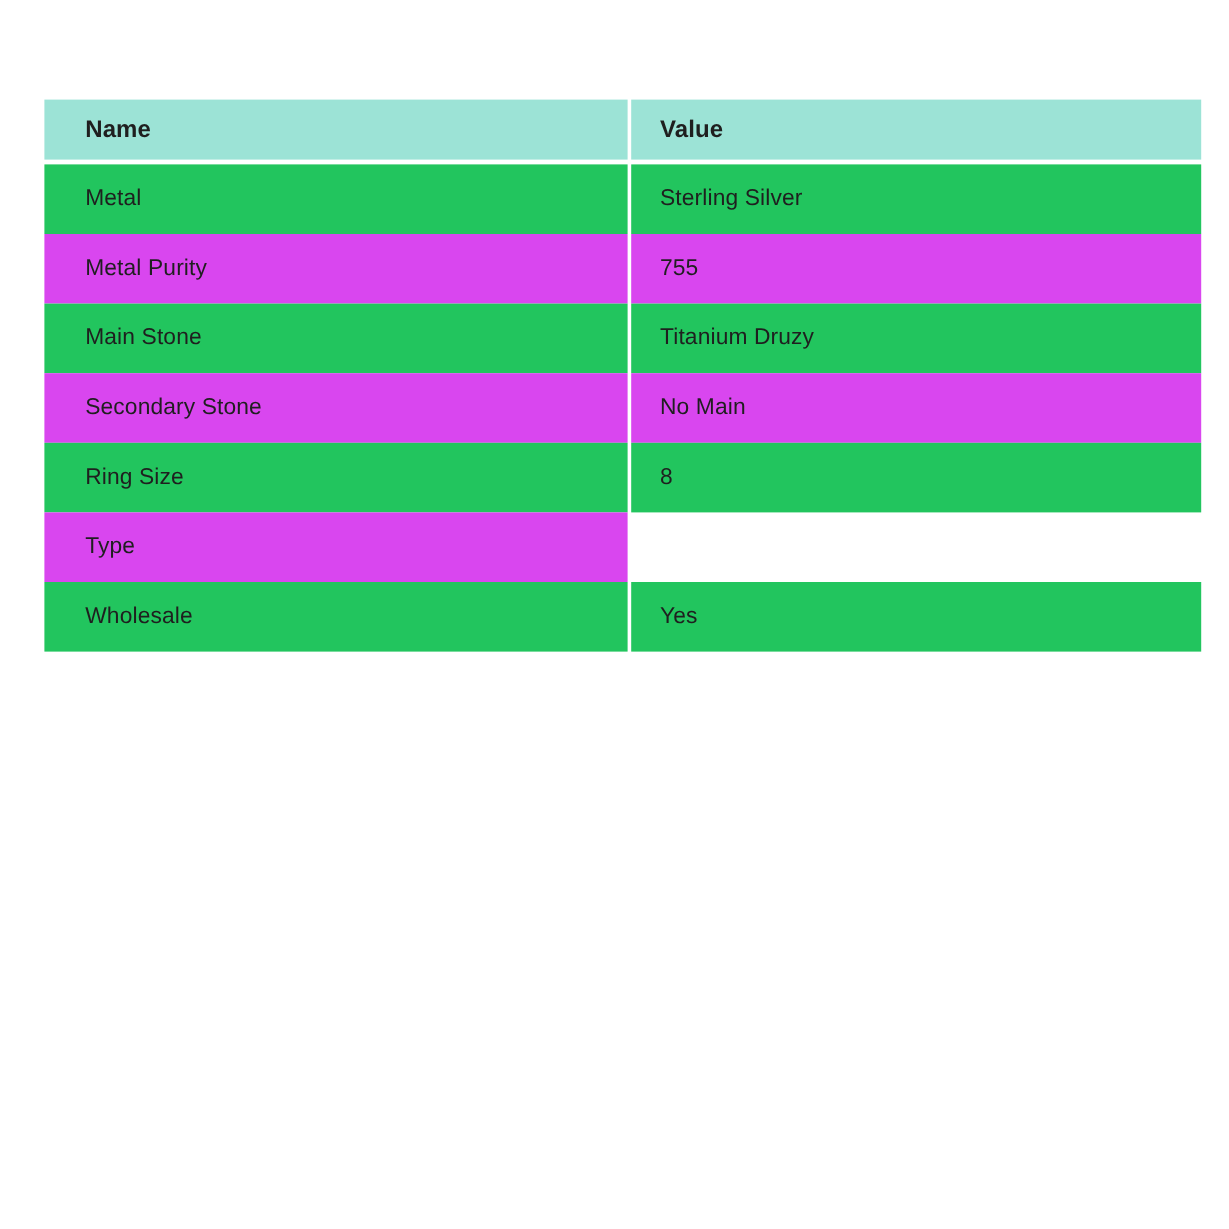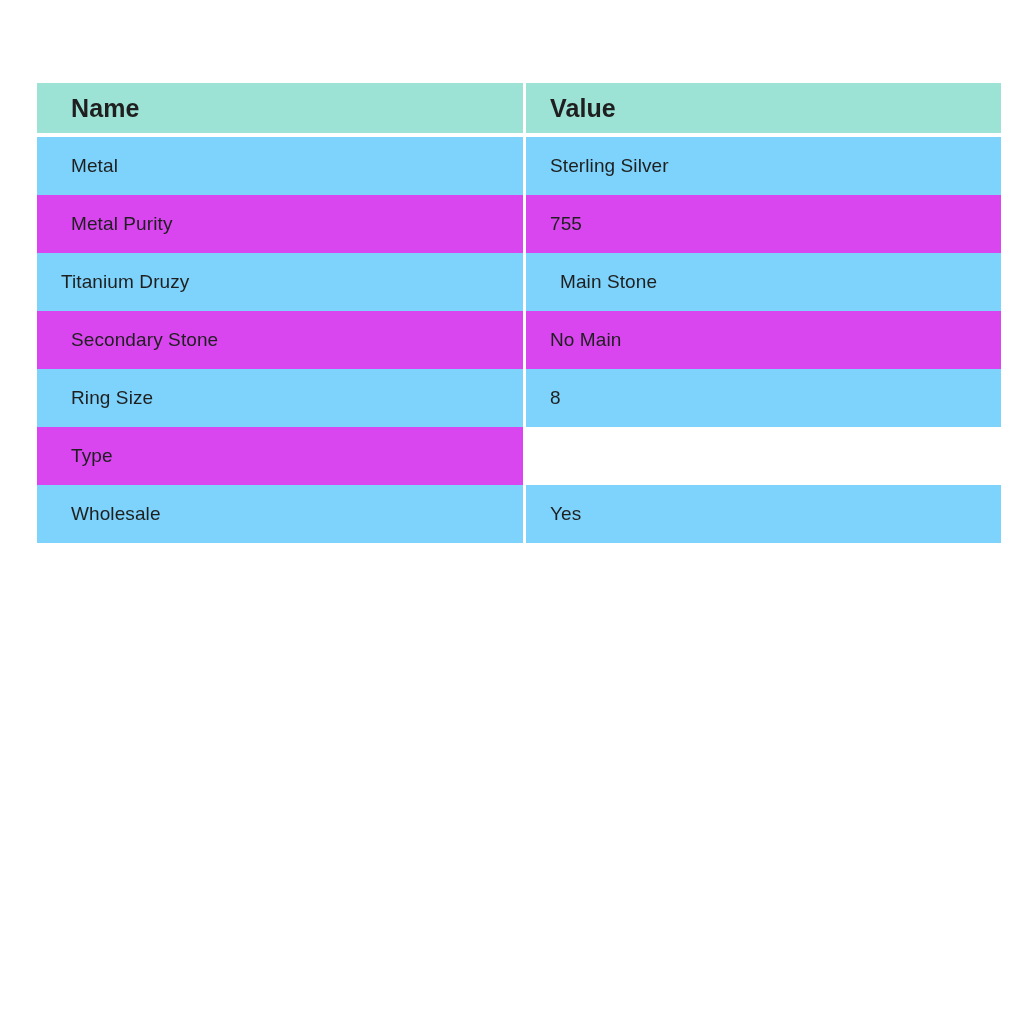--- a/index.html
+++ b/index.html
@@ -31,23 +31,23 @@
     font-weight: 400;
     letter-spacing: 0.1px;
     overflow: hidden;
     white-space: nowrap;
   }
   .cell.c1 { padding-left: 34px; }
   .cell.c2 { padding-left: 24px; }
   .trow.header .cell {
     background: #9ce3d6;
     font-weight: 600;
-    font-size: 25px;
+    font-size: 20px;
   }
-  .trow.body .cell { background: #7dd3fc; }
+  .trow.body .cell { background: #22c55e; }
   .trow.body.alt .cell { background: #d946ef; }
 </style>
 </head>
 <body>
 
 <div class="spec-table">
 
   <div class="trow header">
     <div class="cell c1">Name</div>
     <div class="cell c2">Value</div>
@@ -57,22 +57,22 @@
     <div class="cell c1">Metal</div>
     <div class="cell c2">Sterling Silver</div>
   </div>
 
   <div class="trow body alt">
     <div class="cell c1">Metal Purity</div>
     <div class="cell c2">755</div>
   </div>
 
   <div class="trow body">
+    <div class="cell c1">Main Stone</div>
     <div class="cell c2">Titanium Druzy</div>
-    <div class="cell c1">Main Stone</div>
   </div>
 
   <div class="trow body alt">
     <div class="cell c1">Secondary Stone</div>
     <div class="cell c2">No Main</div>
   </div>
 
   <div class="trow body">
     <div class="cell c1">Ring Size</div>
     <div class="cell c2">8</div>

